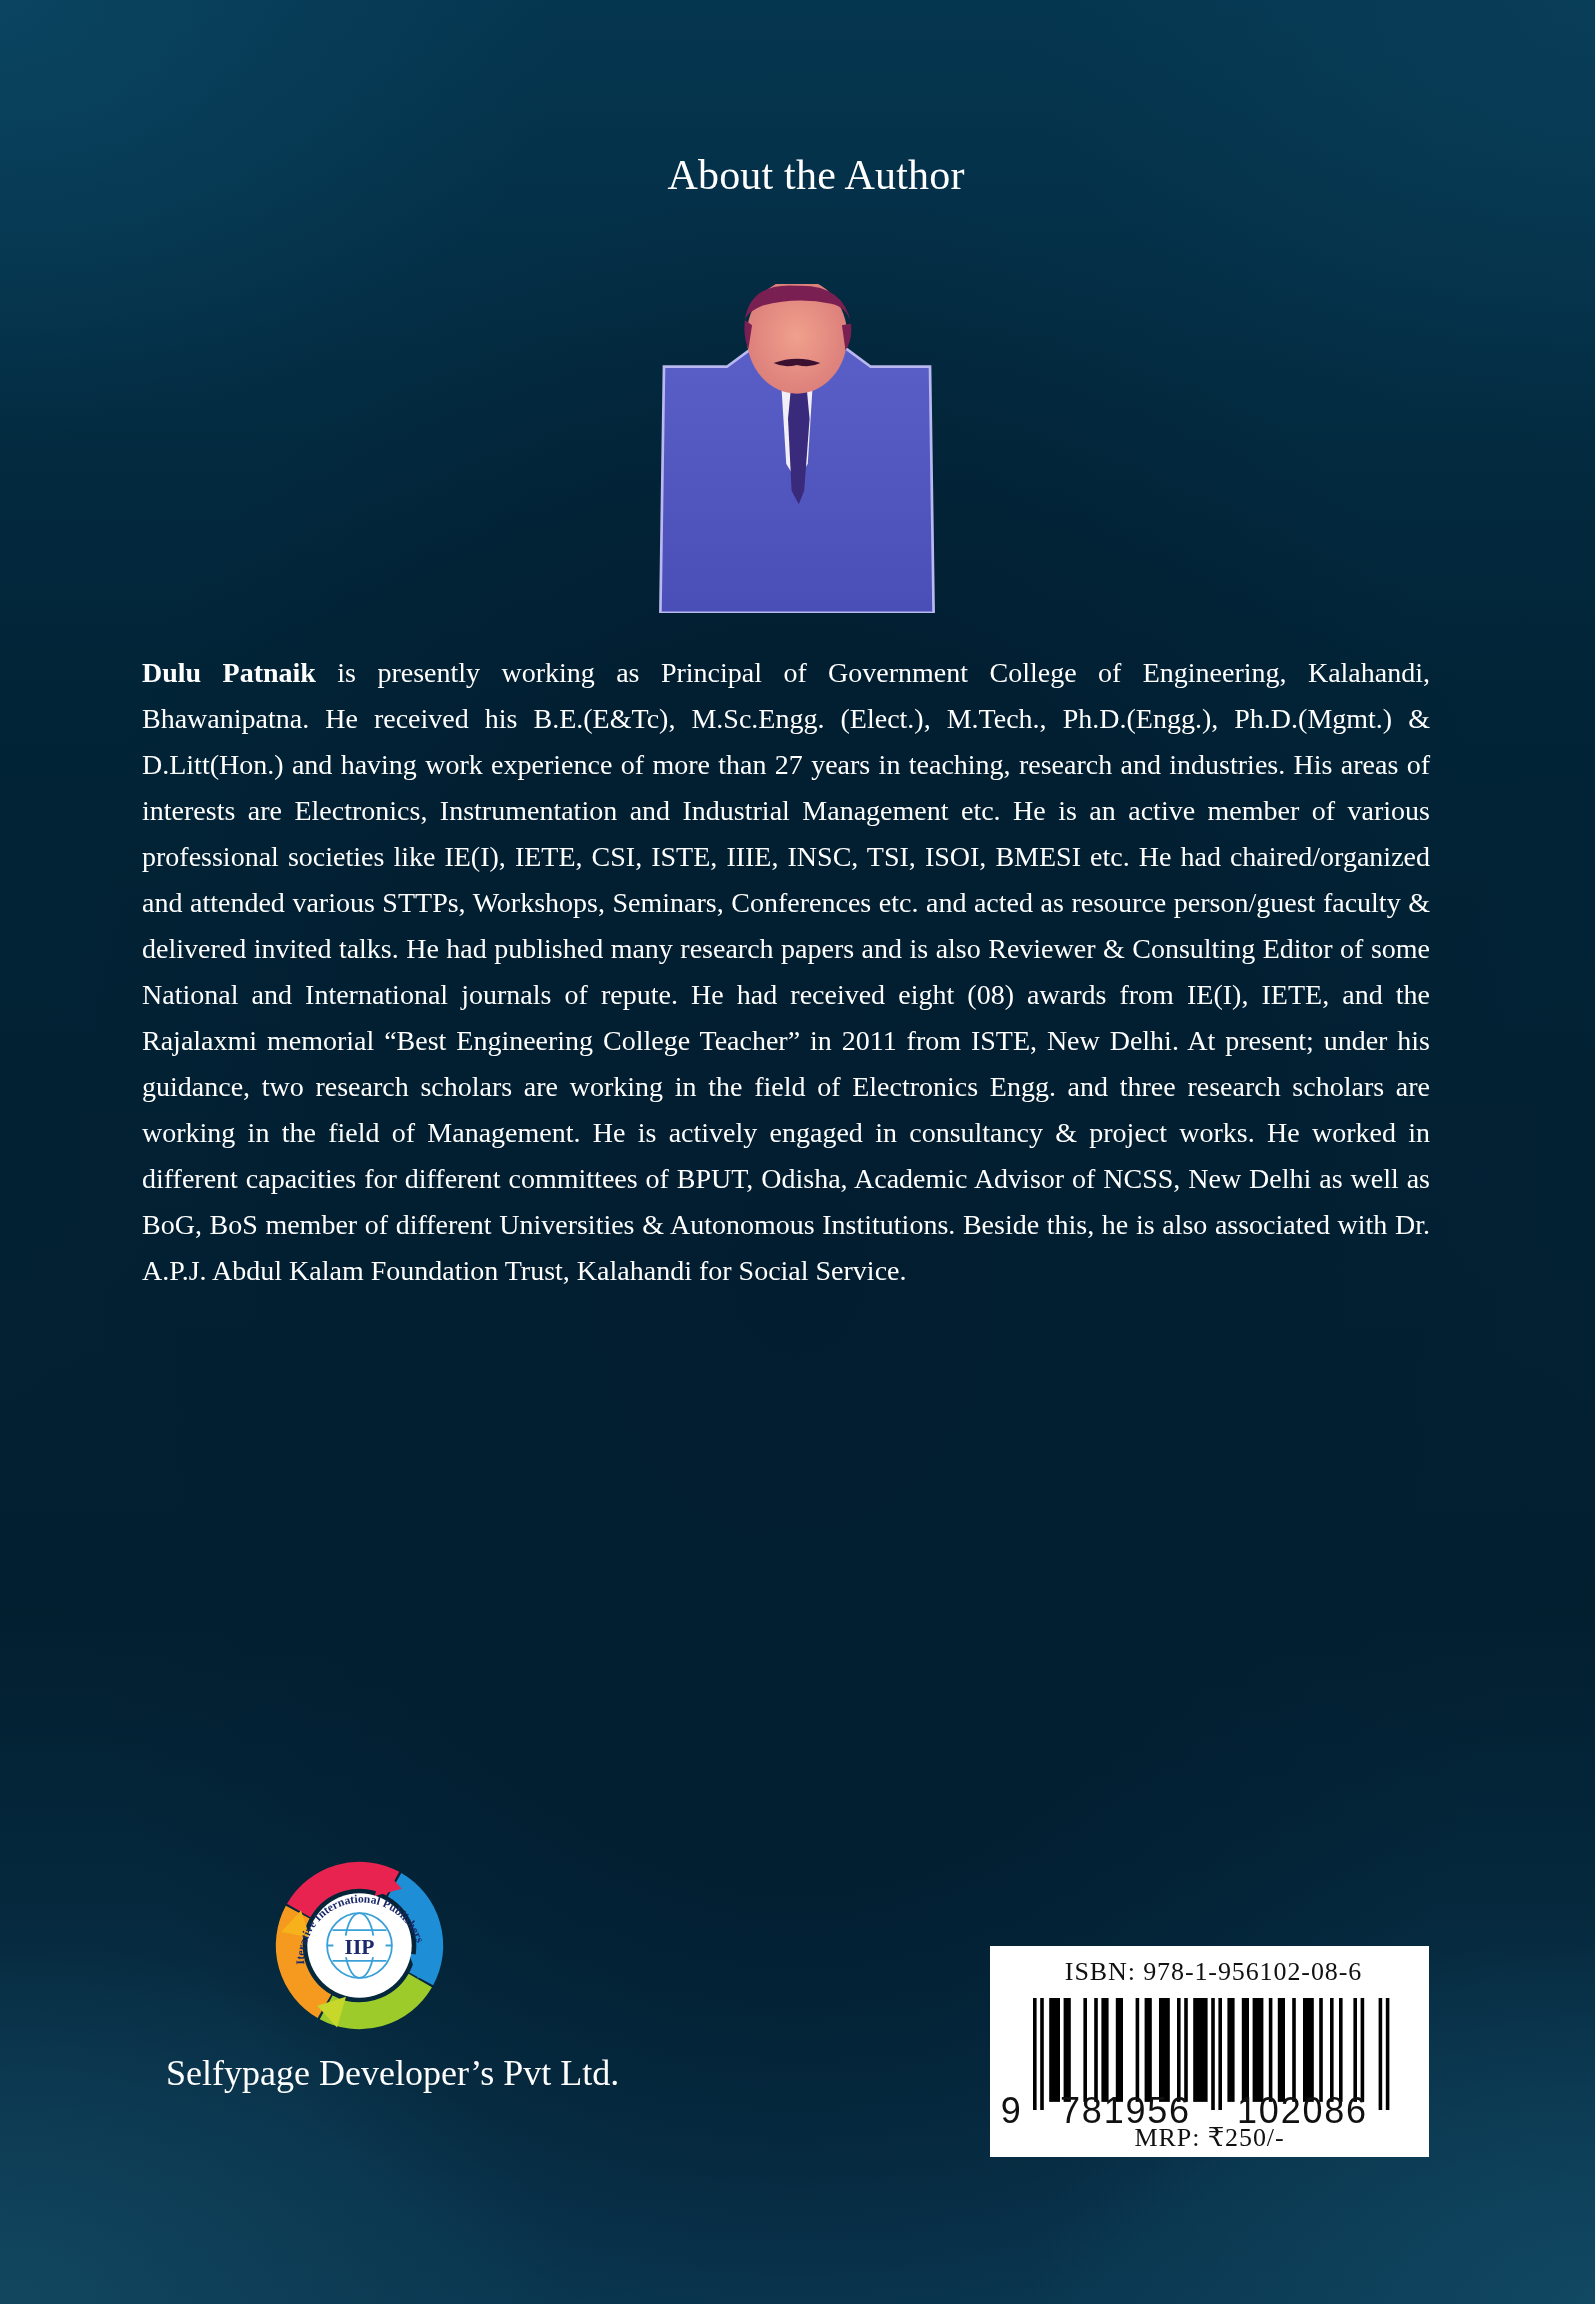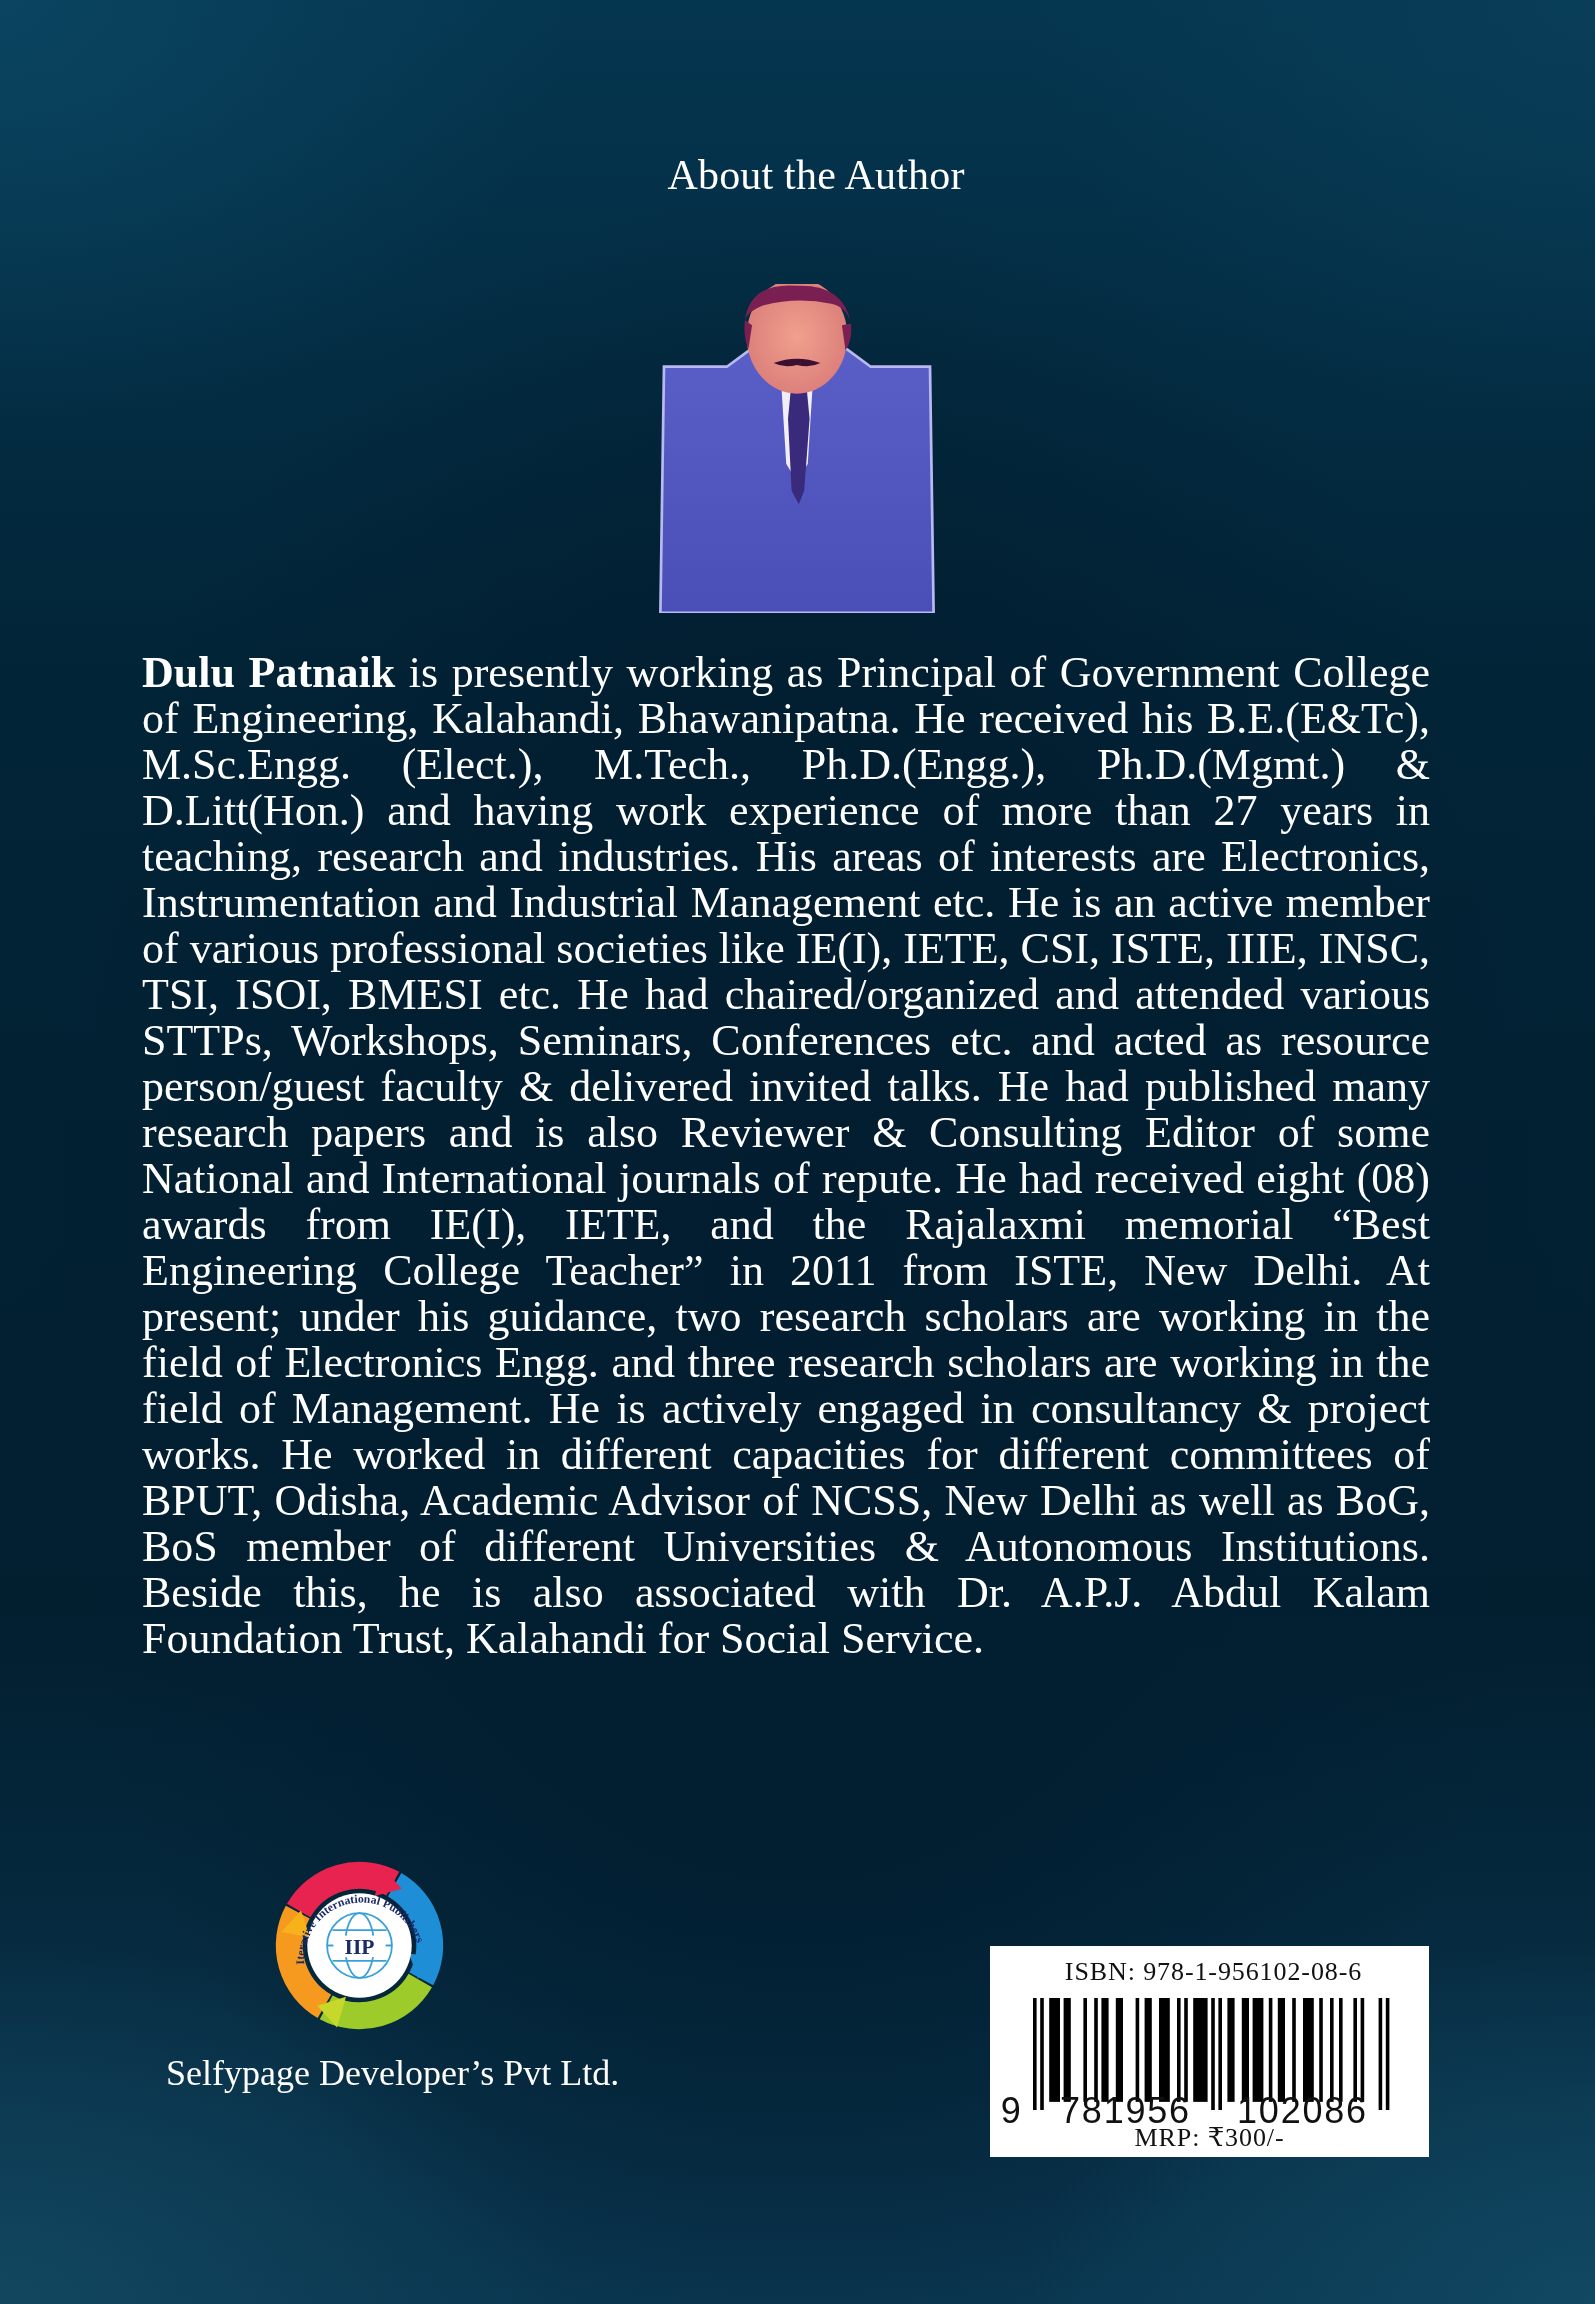--- a/index.html
+++ b/index.html
@@ -21,21 +21,21 @@
   }
   .title {
     position: absolute; left: 0; right: 0; top: 151px;
     text-align: center; font-size: 42px; letter-spacing: 0.2px; padding-left: 36px;
   }
   .photo {
     position: absolute; left: 655px; top: 284px; width: 284px; height: 329px;
   }
   .bio {
     position: absolute; left: 142px; top: 650px; width: 1288px;
-    font-size: 44px; line-height: 46px; text-align: justify;
+    font-size: 28px; line-height: 46px; text-align: justify;
   }
   .bio b { font-weight: bold; }
   .logo {
     position: absolute; left: 274px; top: 1860px; width: 171px; height: 171px;
   }
   .publisher {
     position: absolute; left: 166px; top: 2052px;
     font-size: 36px; white-space: nowrap;
   }
   .barcode-box {
@@ -153,17 +153,17 @@
         <rect x="340" y="0" width="4" height="115"></rect>
         <rect x="356" y="0" width="4" height="115"></rect>
         <rect x="364" y="0" width="4" height="115"></rect>
         <rect x="384" y="0" width="4" height="132"></rect>
         <rect x="392" y="0" width="4" height="132"></rect>
       </g>
     </svg>
     <div class="digits d1">9</div>
     <div class="digits d2">781956</div>
     <div class="digits d3">102086</div>
-    <div class="mrp">MRP:  ₹300/-</div>
+    <div class="mrp">MRP:  ₹250/-</div>
   </div>
 
 </div>
 
 
 </body></html>

